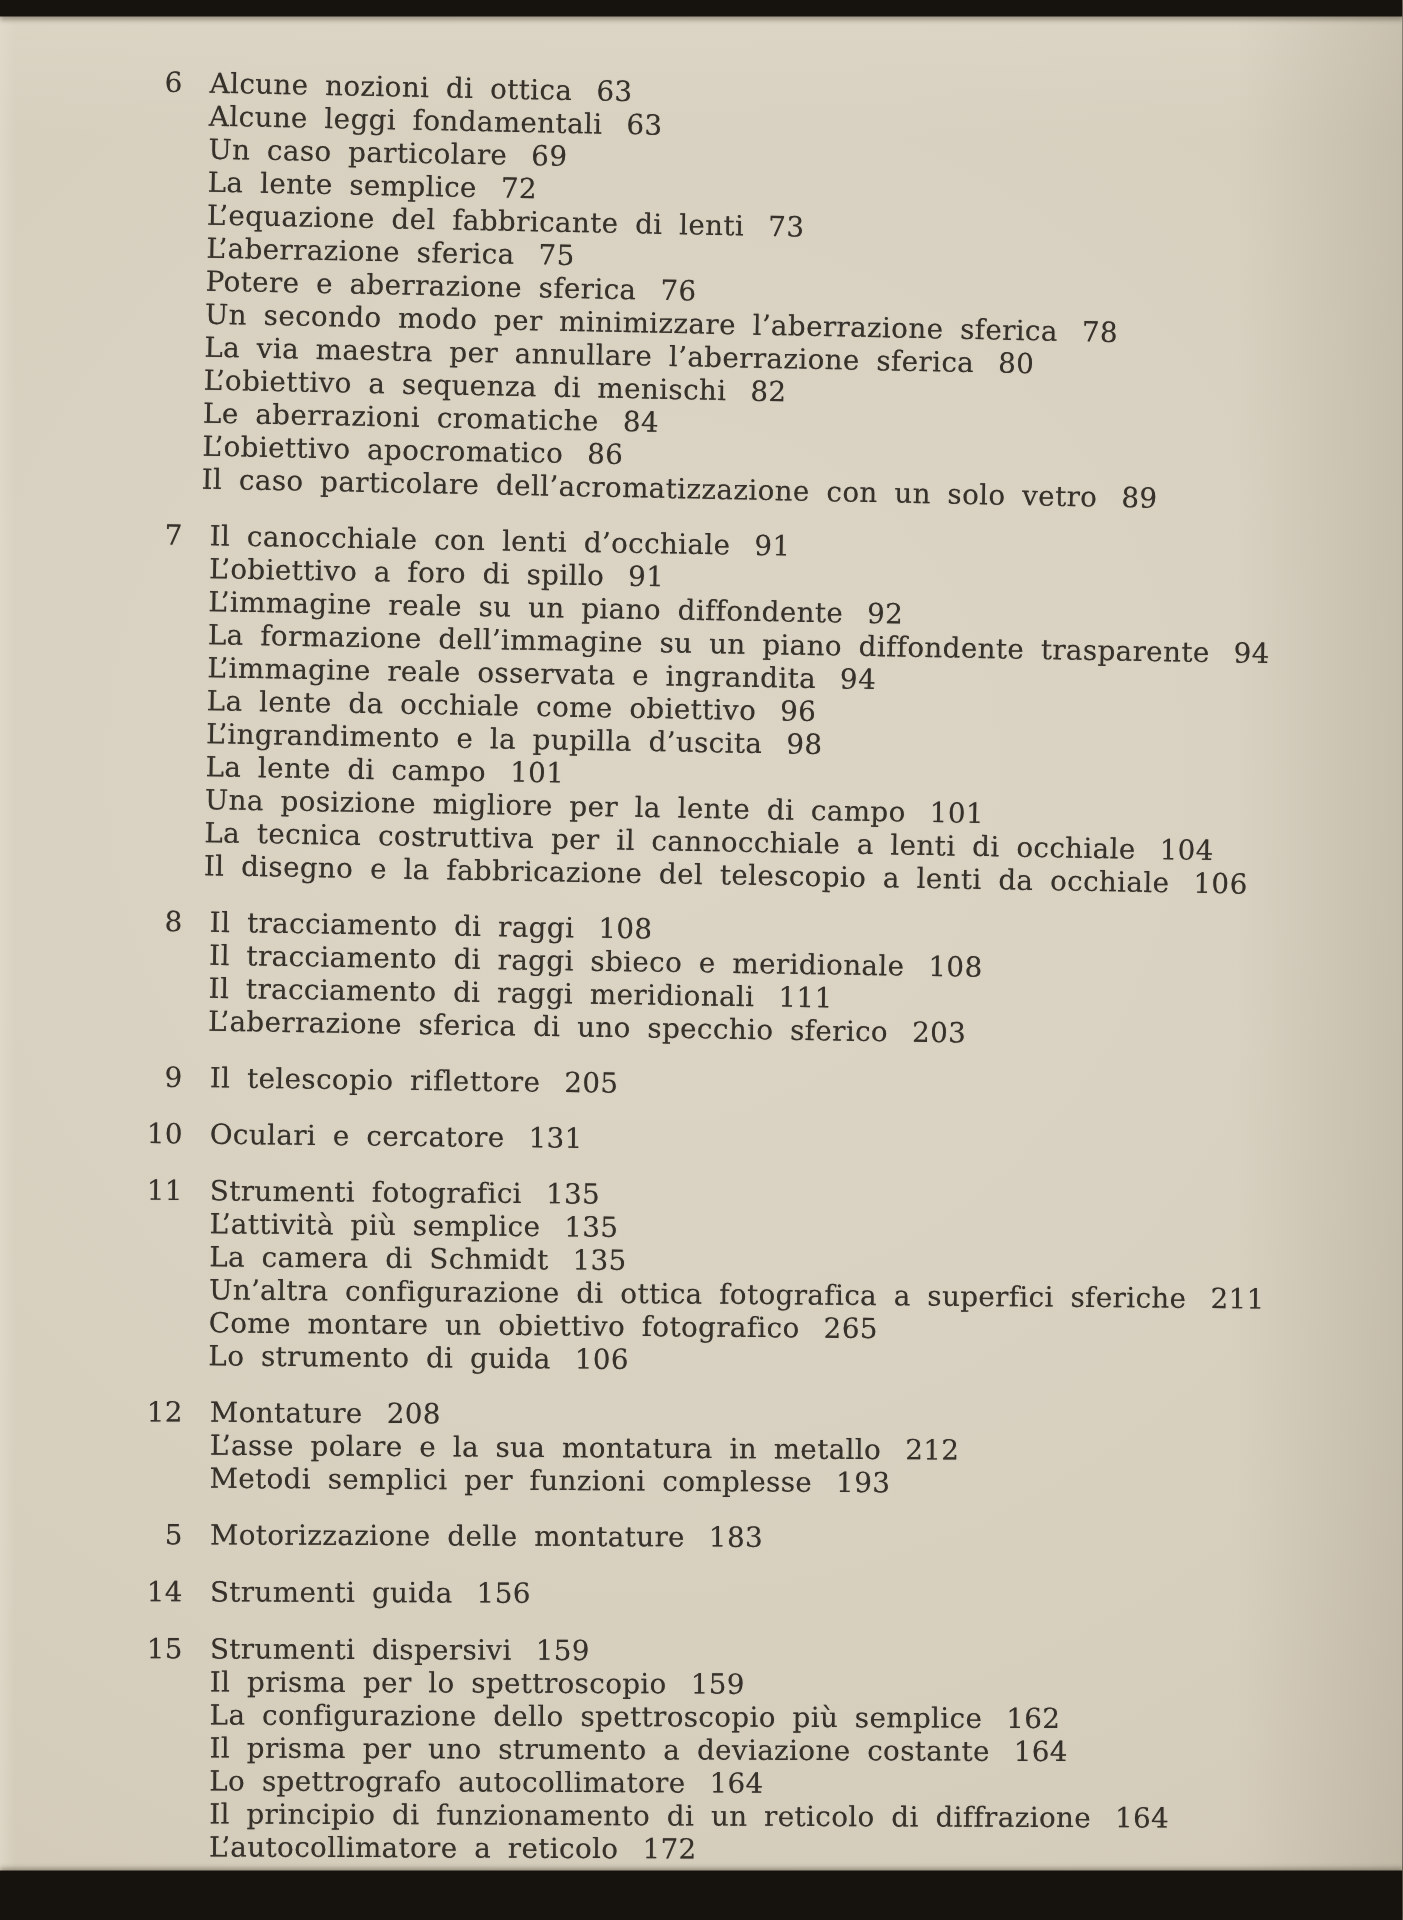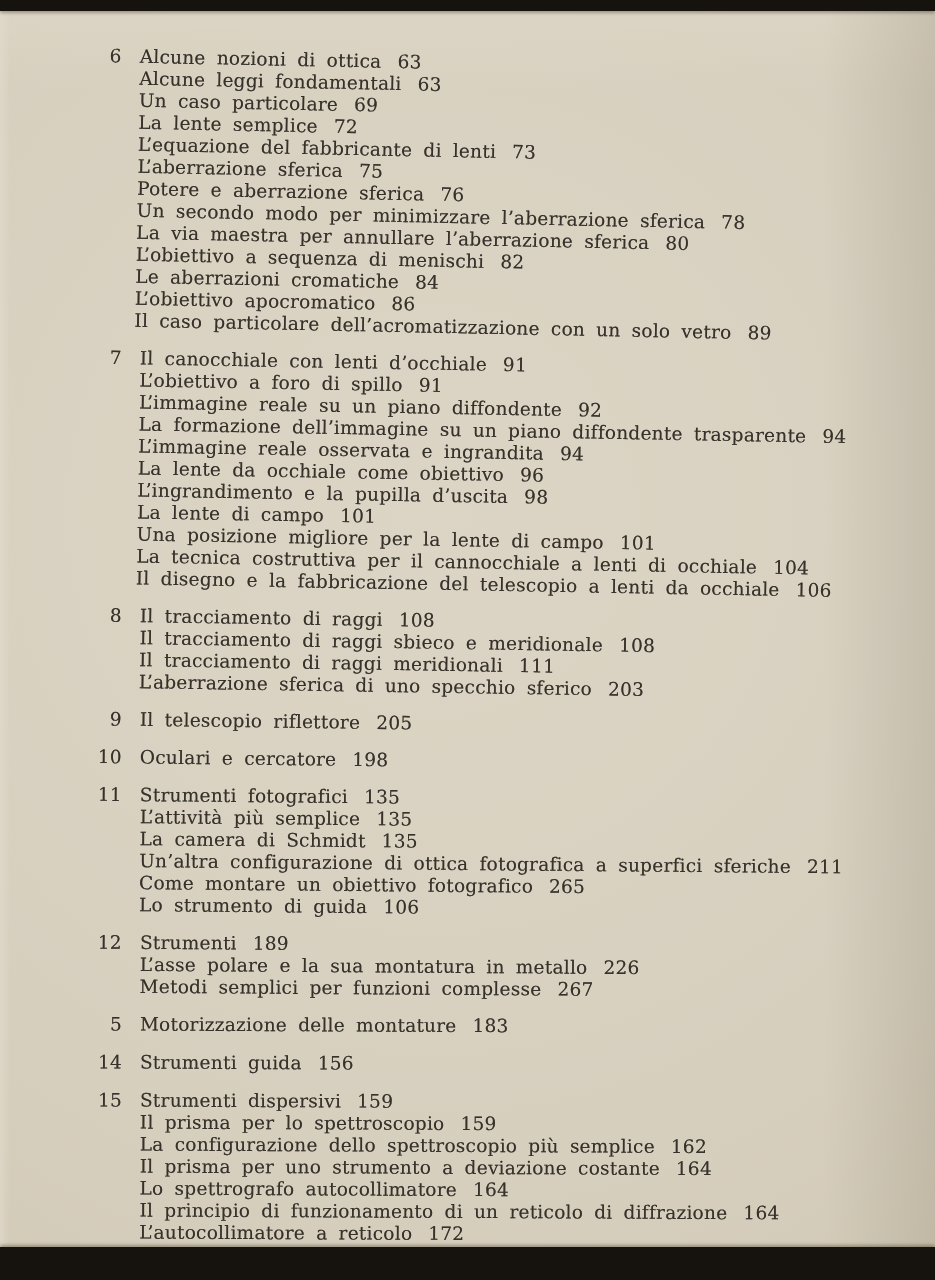--- a/index.html
+++ b/index.html
@@ -210,21 +210,21 @@
         <div class="row">
           <span class="num">9</span>
           <span class="text">Il telescopio riflettore</span>
           <span class="pg">205</span>
         </div>
       </div>
       <div class="chapter" style="transform: rotate(0.63deg);">
         <div class="row">
           <span class="num">10</span>
           <span class="text">Oculari e cercatore</span>
-          <span class="pg">198</span>
+          <span class="pg">131</span>
         </div>
       </div>
       <div class="chapter" style="transform: rotate(0.5deg);">
         <div class="row">
           <span class="num">11</span>
           <span class="text">Strumenti fotografici</span>
           <span class="pg">135</span>
         </div>
         <div class="row">
           <span class="num"></span>
@@ -248,32 +248,32 @@
         </div>
         <div class="row">
           <span class="num"></span>
           <span class="text">Lo strumento di guida</span>
           <span class="pg">106</span>
         </div>
       </div>
       <div class="chapter" style="transform: rotate(0.37deg);">
         <div class="row">
           <span class="num">12</span>
-          <span class="text">Strumenti</span>
-          <span class="pg">189</span>
+          <span class="text">Montature</span>
+          <span class="pg">208</span>
         </div>
         <div class="row">
           <span class="num"></span>
           <span class="text">L’asse polare e la sua montatura in metallo</span>
-          <span class="pg">226</span>
+          <span class="pg">212</span>
         </div>
         <div class="row">
           <span class="num"></span>
           <span class="text">Metodi semplici per funzioni complesse</span>
-          <span class="pg">267</span>
+          <span class="pg">193</span>
         </div>
       </div>
       <div class="chapter" style="transform: rotate(0.25deg);">
         <div class="row">
           <span class="num">5</span>
           <span class="text">Motorizzazione delle montature</span>
           <span class="pg">183</span>
         </div>
       </div>
       <div class="chapter" style="transform: rotate(0.25deg);">

